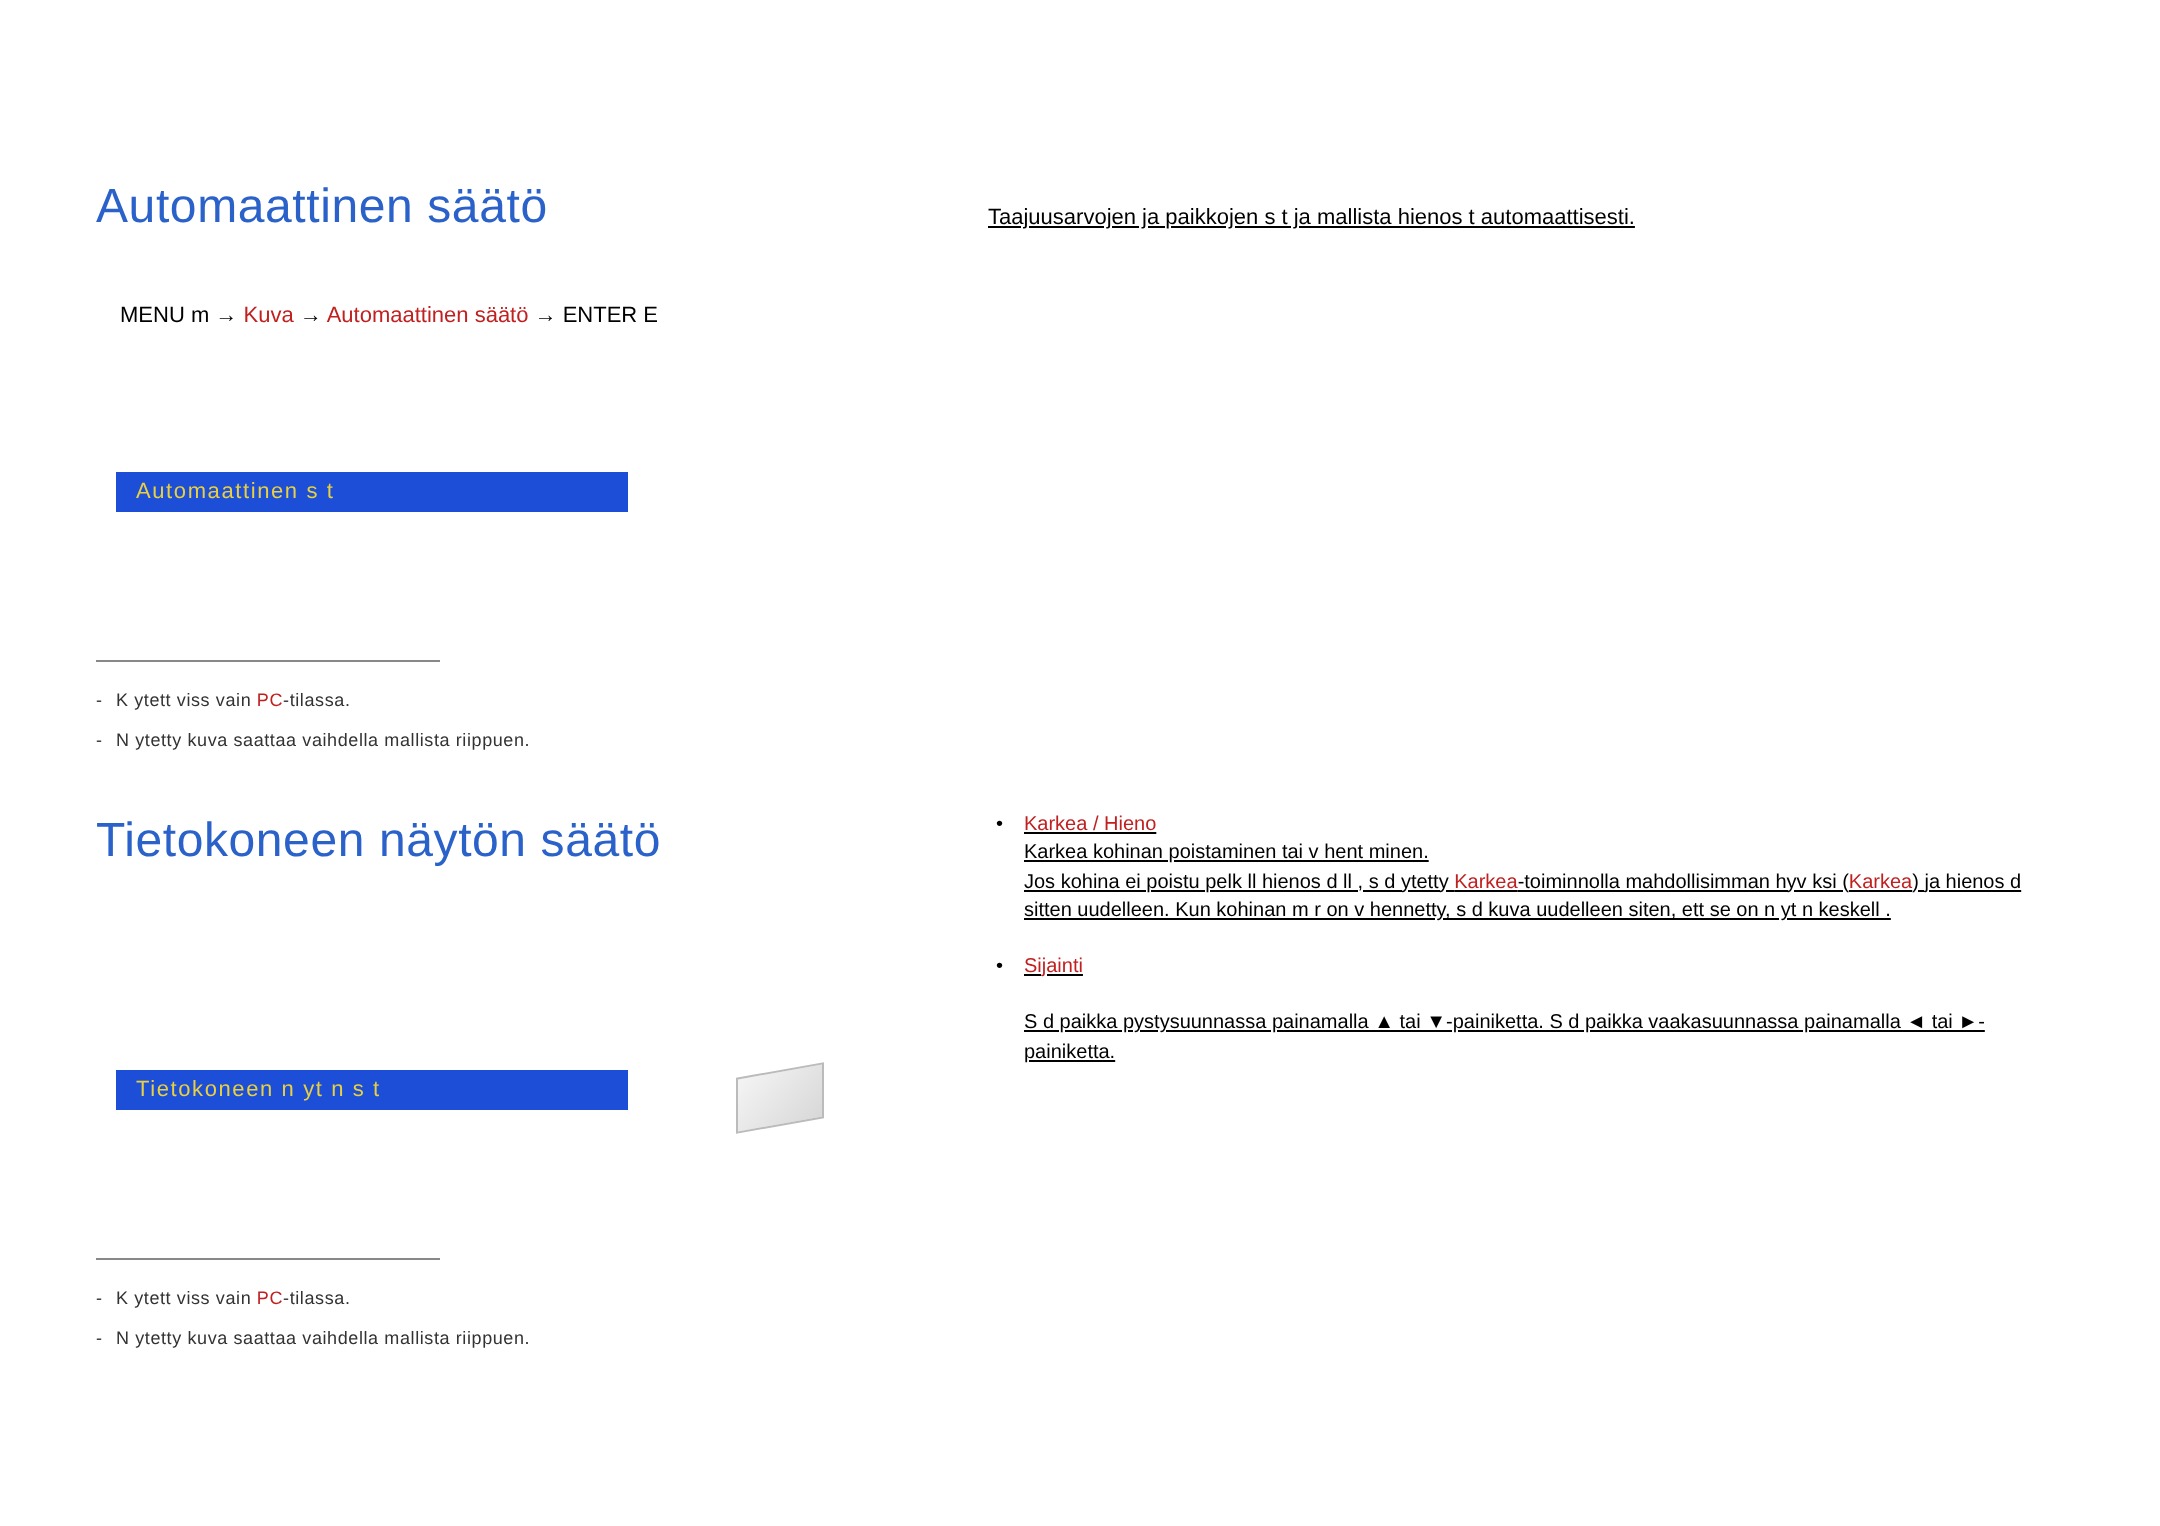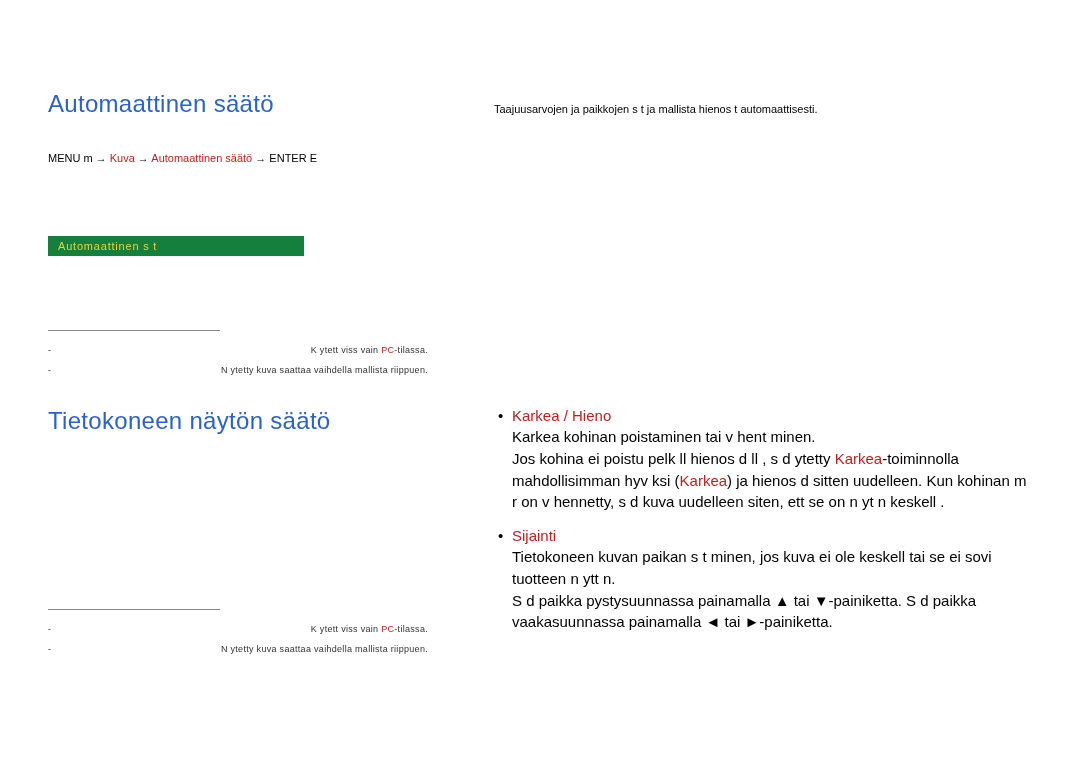--- a/index.html
+++ b/index.html
@@ -7,84 +7,85 @@
     padding: 0;
     font-family: Arial, Helvetica, sans-serif;
     background: #fff;
     width: 1080px;
     height: 763px;
     color: #000;
     font-size: 11px;
   }
   .page {
     padding: 90px 48px 48px 48px;
+    text-decoration: underline;
   }
   .left-col {
     width: 380px;
     float: left;
   }
   .right-col {
     margin-left: 446px;
     padding-top: 12px;
   }
   .h1 {
     font-size: 24px;
     color: #2a62c9;
     font-weight: 400;
     margin: 0 0 34px 0;
     letter-spacing: 0.3px;
   }
   .path-line {
     font-size: 11px;
-    margin: 0 0 6px 0;
+    margin: 0 0 6px 12px;
   }
   .path-red { color: #c02020; }
 
   .blue-box {
     width: 246px;
     height: 20px;
-    background: #15803d;
+    background: #1d4ed8;
     color: #e8d040;
     font-size: 11px;
     padding-left: 10px;
     display: flex;
     align-items: center;
     letter-spacing: 0.8px;
+    margin-left: 10px;
   }
 
   .hr-short {
     width: 172px;
     margin: 0;
     border: none;
     border-top: 1px solid #888;
   }
   .note {
     font-size: 9px;
     color: #333;
     margin: 0;
     padding-left: 10px;
     position: relative;
     letter-spacing: 0.3px;
-    text-align: right;
   }
   .note::before {
     content: "-";
     position: absolute;
     left: 0;
   }
   .note .pc { color: #c02020; }
 
   .body-text {
     font-size: 11px;
     line-height: 1.4;
   }
   .red { color: #c02020; margin-top: 21px; }
 
   .item-list {
-    font-size: 15px;
+    font-size: 10px;
   }
   .item {
     margin-bottom: 14px;
     padding-left: 18px;
     position: relative;
   }
   .item::before {
     content: "•";
     position: absolute;
     left: 4px;
@@ -145,20 +146,26 @@
 
   <div style="height:32px"></div>
 
   <div class="section">
     <div class="left-col">
       <div class="h1">Tietokoneen näytön säätö</div>
 
 
       <div style="height:66px"></div>
 
+      <div style="position:relative">
+        <div class="blue-box">
+          <span>Tietokoneen n yt n s  t</span>
+        </div>
+        <div class="diamond"></div>
+      </div>
 
       <div style="height:74px"></div>
       <hr class="hr-short">
       <div style="height:14px"></div>
 
       <p class="note">
         <span>K ytett viss  vain </span><span class="pc">PC</span><span>-tilassa.</span>
       </p>
       <div style="height:10px"></div>
       <p class="note">N ytetty kuva saattaa vaihdella mallista riippuen.</p>
@@ -171,21 +178,21 @@
           <span class="item-title">Karkea / Hieno</span>
           <div class="item-body">
             <span>Karkea kohinan poistaminen tai v hent minen.</span><br>
             <span>Jos kohina ei poistu pelk ll  hienos d ll , s  d  ytetty </span><span class="red">Karkea</span><span>-toiminnolla mahdollisimman hyv ksi (</span><span class="red">Karkea</span><span>) ja hienos d  sitten uudelleen. Kun kohinan m  r  on v hennetty, s  d  kuva uudelleen siten, ett  se on n yt n keskell .</span>
           </div>
         </div>
 
         <div class="item">
           <span class="item-title">Sijainti</span>
           <div class="item-body">
-            <span>Tietokoneen kuvan paikan s  t minen, jos kuva ei ole keskell  tai se ei sovi tuotteen n ytt  n.</span><br>
+            <br>
             <span>S  d  paikka pystysuunnassa painamalla ▲ tai ▼-painiketta. S  d  paikka vaakasuunnassa painamalla ◄ tai ►-painiketta.</span>
           </div>
         </div>
 
 
       </div>
     </div>
     <div class="clear"></div>
   </div>
 

